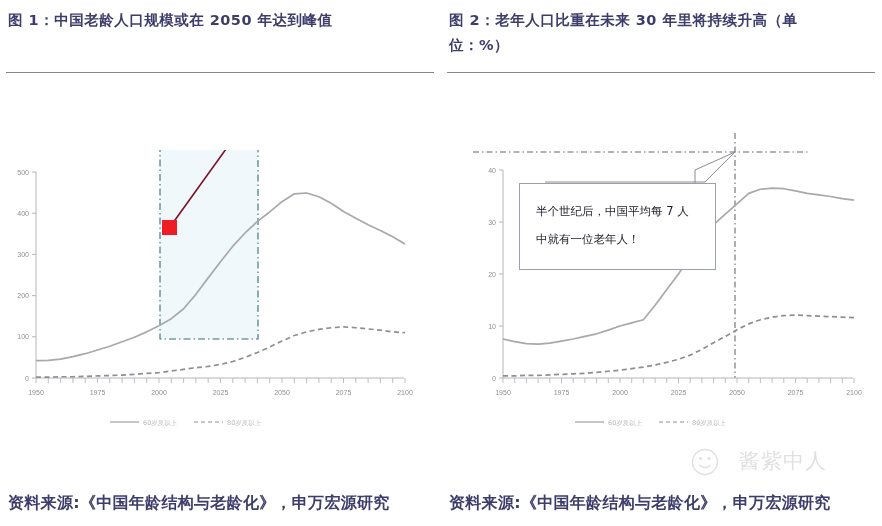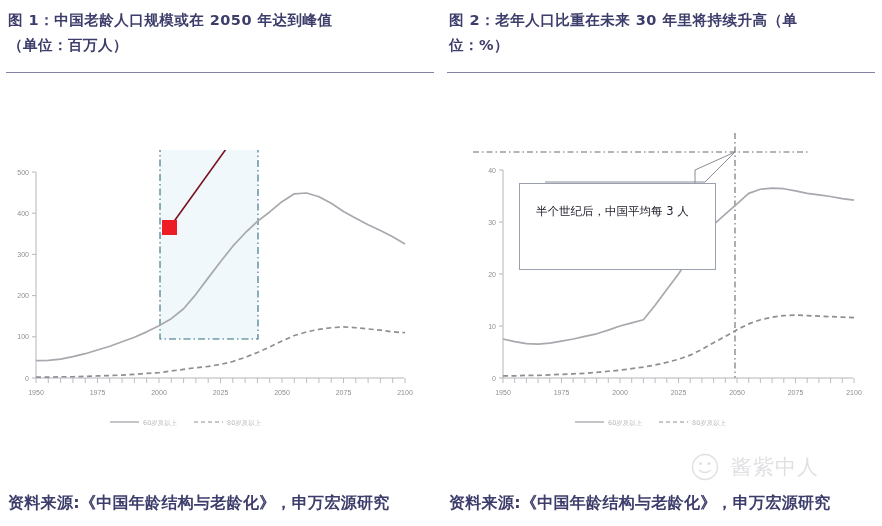--- a/index.html
+++ b/index.html
@@ -67,40 +67,39 @@
     font-size:11.5px;color:#1c1c28;
     line-height:28px;
     z-index:5;
   }
   .callout .ln{display:block;white-space:nowrap;}
 
   
   .watermark{
     position:absolute;left:690px;top:447px;
     width:185px;height:40px;
-    display:flex;align-items:center;gap:11px;
+    display:flex;gap:19px;
     opacity:.30;
     pointer-events:none;
   }
   .watermark .wm-text{
     font-family:"DejaVu Sans",sans-serif;
     font-size:21px;color:#9a9aa6;letter-spacing:1px;
     white-space:nowrap;
   }
 </style>
 </head>
 <body>
 
 <div class="page">
 
   <div class="panel left">
 
     <div class="fig-title">
       <span class="ln">图 1：中国老龄人口规模或在 2050 年达到峰值</span>
-      <span class="ln">（单位：百万人）</span>
     </div>
     <div class="title-rule"></div>
 
     <div class="chart" style="left:6px;top:150px;">
       <svg width="420" height="290" viewBox="0 0 420 290">
 
         <rect x="154" y="-66" width="98" height="255" fill="#e3f2f8" fill-opacity="0.55" stroke="#2f6f80" stroke-width="1.1" stroke-dasharray="7,3,1.5,3"></rect>
 
         <line x1="30" y1="22" x2="30" y2="228" stroke="#b6b6bc" stroke-width="1"></line>
 
@@ -273,21 +272,22 @@
           <line x1="204" y1="292" x2="233" y2="292" stroke="#b5b5bb" stroke-width="1.6" stroke-dasharray="4,3"></line>
           <text class="legend-txt" x="237" y="295">80岁及以上</text>
         </g>
       </svg>
     </div>
 
     <div class="source">资料来源:《中国年龄结构与老龄化》，申万宏源研究</div>
   </div>
 
   <div class="callout">
-    <span class="ln">半个世纪后，中国平均每 3 人</span>
+    <span class="ln">半个世纪后，中国平均每 7 人</span>
+    <span class="ln">中就有一位老年人！</span>
   </div>
 
   <div class="watermark">
     <svg width="30" height="30" viewBox="0 0 30 30">
       <circle cx="15" cy="15" r="12.5" fill="none" stroke="#9a9aa6" stroke-width="1.4"></circle>
       <circle cx="10.5" cy="11.5" r="1.5" fill="#9a9aa6"></circle>
       <circle cx="19" cy="11.5" r="1.5" fill="#9a9aa6"></circle>
       <path d="M9,18 Q15,23 21,18" fill="none" stroke="#9a9aa6" stroke-width="1.4"></path>
     </svg>
     <span class="wm-text">酱紫中人</span>

